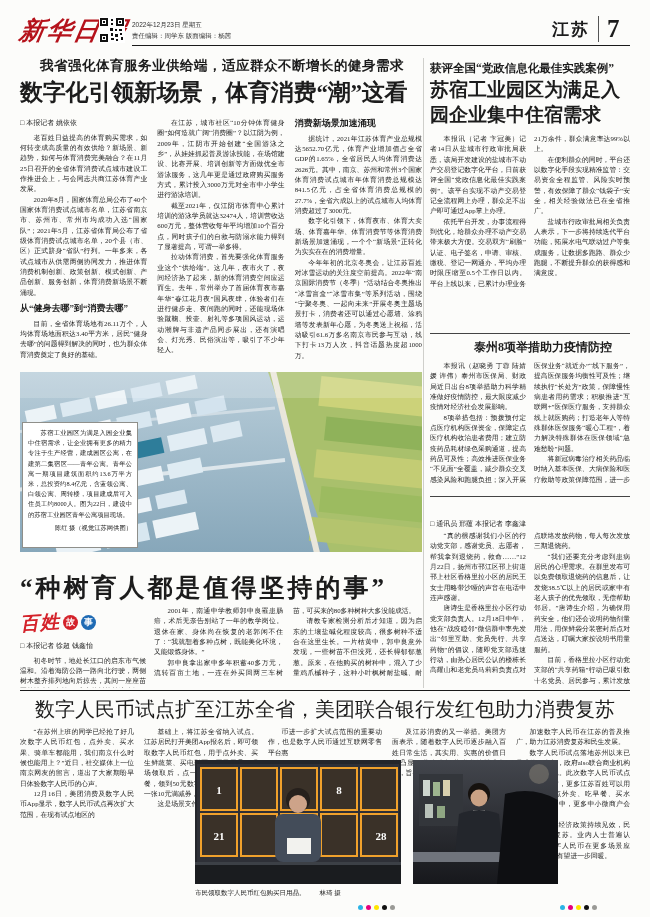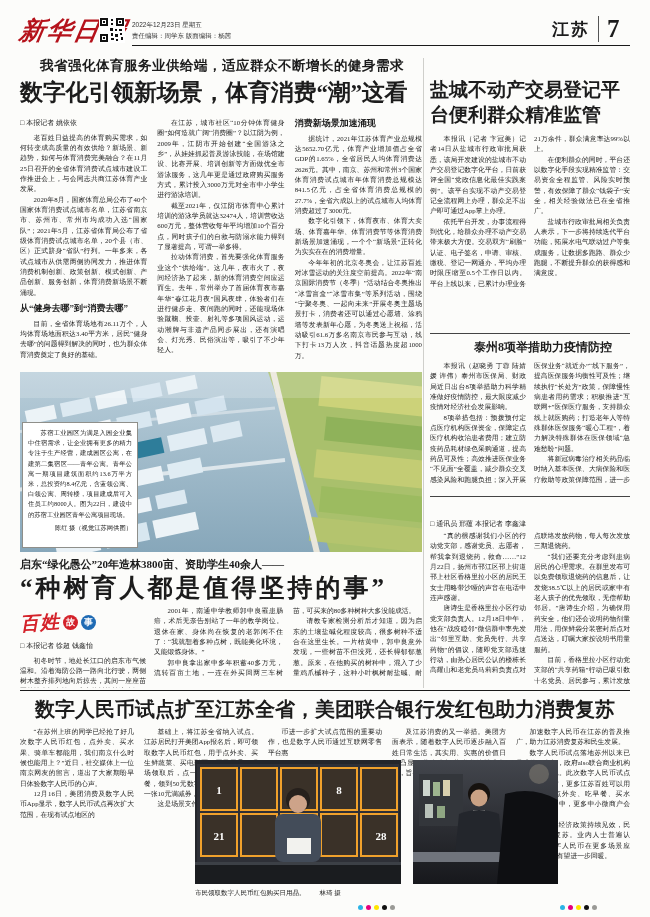--- a/index.html
+++ b/index.html
@@ -45,21 +45,21 @@
   
   .yc-kicker{left:430px;top:61px;font-size:11.5px;font-weight:bold;}
   .yc-headline{left:430px;top:78px;width:202px;font-size:19px;font-weight:900;line-height:1.3;}
   .yc-body{left:430px;top:134px;width:200px;height:196px;column-count:2;column-gap:8px;}
   .tz-headline{left:430px;top:339px;width:202px;font-size:12px;font-weight:900;margin-left:44px;}
   .tz-body{left:430px;top:361px;width:200px;height:131px;column-count:2;column-gap:8px;}
   .dy-headline{left:430px;top:501px;width:202px;font-size:13.5px;font-weight:900;white-space:nowrap;}
   .dy-byline{left:430px;top:519px;}
   .dy-body{left:430px;top:531px;width:200px;height:157px;column-count:2;column-gap:8px;}
   
-  .bt-headline{left:20px;top:696px;width:610px;text-align:center;font-size:20px;font-weight:700;white-space:nowrap;}
+  .bt-headline{left:20px;top:696px;width:610px;text-align:center;font-size:20px;font-weight:400;white-space:nowrap;}
   .bt-body{left:20px;top:727px;width:610px;height:186px;}
   .bt-col{position:absolute;top:0;width:114px;height:182px;overflow:hidden;font-size:6.8px;line-height:1.52;text-align:justify;}
   .bt-photo1{position:absolute;left:175px;top:33px;}
   .bt-photo2{position:absolute;left:393px;top:33px;}
   .bt-caption{position:absolute;left:175px;top:162px;width:230px;font-size:6.5px;display:flex;gap:14px;}
   .regmarks{position:absolute;display:flex;align-items:center;}
   .rm{width:5px;height:5px;border-radius:50%;display:inline-block;margin-right:3px;}
   .rm-c{background:#2ab3e6;} .rm-m{background:#e6007e;} .rm-y{background:#ffe500;}
   .rm-k{background:#111;} .rm-g{background:#9a9a96;}
   svg{display:block;}
@@ -177,21 +177,20 @@
           <rect x="120" y="148" width="44" height="18" fill="#ecf3f7"></rect>
       </g>
       <rect x="0" y="0" width="402" height="26" fill="#ffffff" opacity="0.18"></rect>
     </svg>
     <div class="abs caption-box">
       <div style="text-indent:2em;">苏宿工业园区为满足入园企业集中住宿需求，让企业拥有更多的精力专注于生产经营，建成园区公寓，在建第二集宿区——青年公寓。青年公寓一期项目建筑面积约13.6万平方米，总投资约8.4亿元，含蓝领公寓、白领公寓、周转楼，项目建成后可入住员工约8000人。图为22日，建设中的苏宿工业园区青年公寓项目现场。</div>
       <div class="caption-credit">陈红 摄（视觉江苏网供图）</div>
     </div>
   </div>
 
-  <div class="abs qd-kicker">启东“绿化愚公”20年造林3800亩、资助学生40余人——</div>
   <div class="abs qd-headline">“种树育人都是值得坚持的事”</div>
   <div class="abs qd-content">
     <div class="qd-left">
       <div class="bx-logo">
         <span class="bx-script">百姓</span>
         <span class="bx-circle bx-red">故</span>
         <span class="bx-circle bx-blue">事</span>
       </div>
       <div class="byline">□ 本报记者 徐超 钱鑫怡</div>
       <div>
@@ -200,21 +199,22 @@
     </div>
     <div class="qd-right cols">
         <p>2001年，南通中学教师郭中良罹患肠癌，术后无奈告别站了一年的教学岗位。退休在家、身体尚在恢复的老郭闲不住了：“我就想着多种点树，既能美化环境，又能锻炼身体。”</p>
         <p>郭中良拿出家中多年积蓄40多万元，流转百亩土地，一连在外买回两三车树苗，可买来的80多种树种大多没能成活。</p>
         <p>请教专家检测分析后才知道，因为启东的土壤盐碱化程度较高，很多树种不适合在这里生长。一片枯黄中，郭中良意外发现，一些树苗不但没死，还长得郁郁葱葱。原来，在他购买的树种中，混入了少量鸡爪槭种子，这种小叶枫树耐盐碱、耐湿，如今已育出国内最大的小叶鸡爪槭苗木基地。</p>
       </div>
   </div>
 
   <div class="abs vrule" style="left:423px;top:58px;height:630px;"></div>
 
-  <div class="abs yc-headline">盐城不动产交易登记平台便利群众精准监管</div>
+  <div class="abs yc-kicker">获评全国“党政信息化最佳实践案例”</div>
+  <div class="abs yc-headline">苏宿工业园区为满足入园企业集中住宿需求</div>
   <div class="abs yc-body cols">
       <p>本报讯（记者 卞冠美）记者14日从盐城市行政审批局获悉，该局开发建设的盐城市不动产交易登记数字化平台，日前获评全国“党政信息化最佳实践案例”。该平台实现不动产交易登记全流程网上办理，群众足不出户即可通过App掌上办理。</p>
       <p>依托平台开发，办事流程得到优化，给群众办理不动产交易带来极大方便。交易双方“刷脸”认证、电子签名，申请、审核、缴税、登记一网通办，平均办理时限压缩至0.5个工作日以内。平台上线以来，已累计办理业务21万余件，群众满意率达99%以上。</p>
       <p>在便利群众的同时，平台还以数字化手段实现精准监管：交易资金全程监管、风险实时预警，有效保障了群众“钱袋子”安全，相关经验做法已在全省推广。</p>
       <p>盐城市行政审批局相关负责人表示，下一步将持续迭代平台功能，拓展水电气联动过户等集成服务，让数据多跑路、群众少跑腿，不断提升群众的获得感和满意度。</p>
     </div>
 
   <div class="abs hrule" style="left:430px;top:333px;width:200px;background:#444;"></div>
   <div class="abs tz-headline">泰州8项举措助力疫情防控</div>
   <div class="abs tz-body cols">

